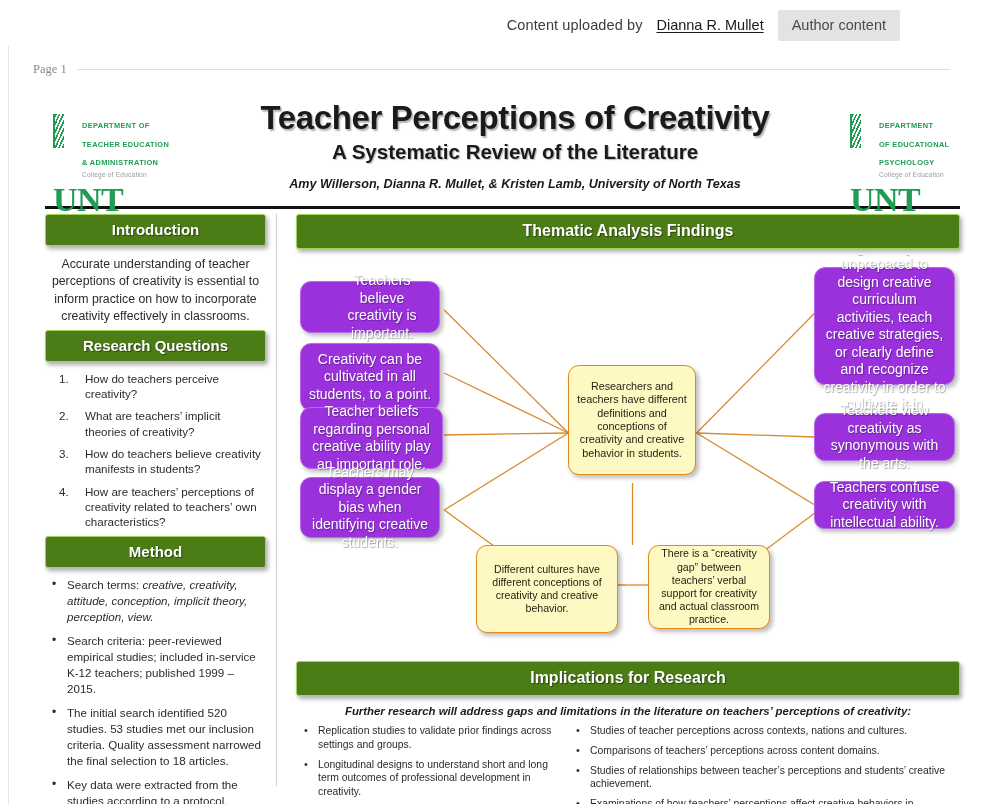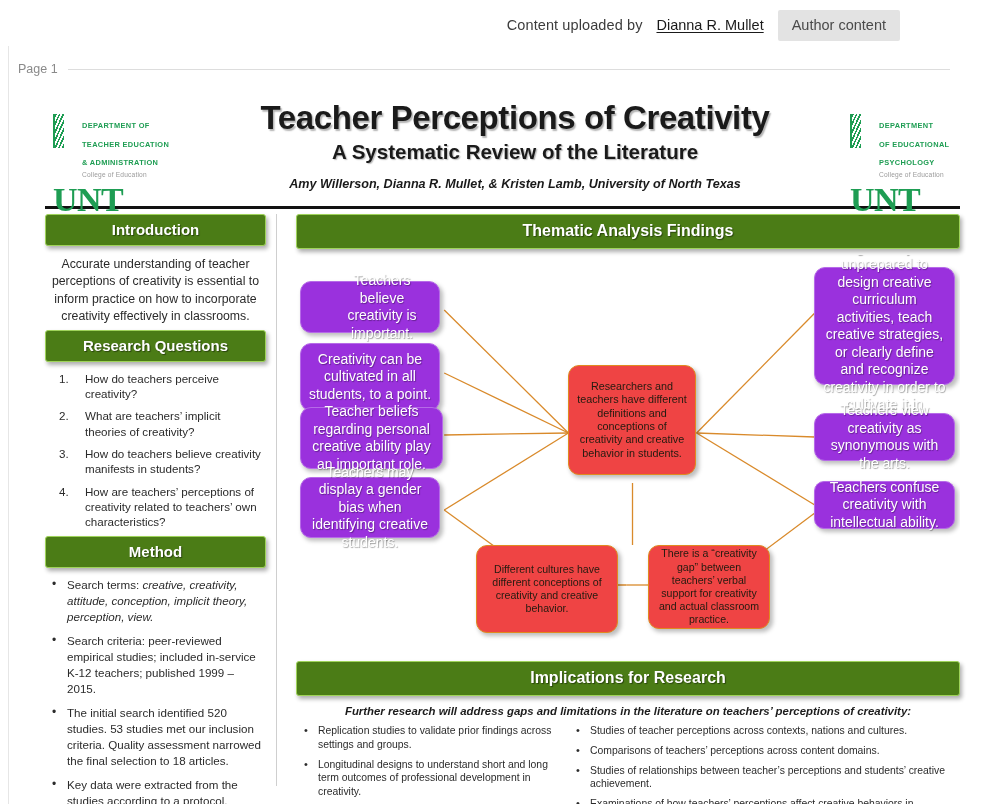--- a/index.html
+++ b/index.html
@@ -24,21 +24,21 @@
   }
   .author-chip {
     background: #e3e3e3; color: #4a4a4a; font-size: 14.5px;
     padding: 7px 14px 8px; border-radius: 2px; cursor: pointer;
     white-space: nowrap;
   }
 
   
   .page-rule-row {
     position: absolute; top: 58px; left: 0; width: 988px; height: 22px;
-    display: flex; align-items: center; padding-left: 18px; gap: 10px;
+    display: flex; align-items: center; padding-left: 33px; gap: 10px; font-family: Liberation Serif, serif;
   }
   .page-label { font-size: 12.5px; color: #8a8a8a; white-space: nowrap; }
   .page-line { flex: 1; height: 1px; background: #dddddd; margin-right: 38px; }
 
   .left-edge {
     position: absolute; left: 8px; top: 46px; width: 1px; height: 758px;
     background: #e6e6e6;
   }
 
   
@@ -148,21 +148,21 @@
     text-align: center; line-height: 1.25;
     box-shadow: 2.5px 3px 4px rgba(0,0,0,.26);
     padding: 5px 7px;
   }
   .node.purple {
     background: #9a31dd; border: 1.5px solid #b66ae8;
     color: #ffffff; font-size: 14px; font-weight: normal;
     text-shadow: .8px .8px 1px rgba(0,0,0,.35);
   }
   .node.orange {
-    background: #ef4444; border: 1.5px solid #e08a20;
+    background: #fef9c3; border: 1.5px solid #e08a20;
     color: #231b10; font-size: 10.6px;
   }
   .node.center { font-size: 10.8px; }
 
   
   .impl { margin-top: 8px; }
   .impl-lead {
     font-size: 11.4px; font-weight: bold; font-style: italic;
     color: #1c1c1c; text-align: center; padding: 9px 4px 7px;
   }

